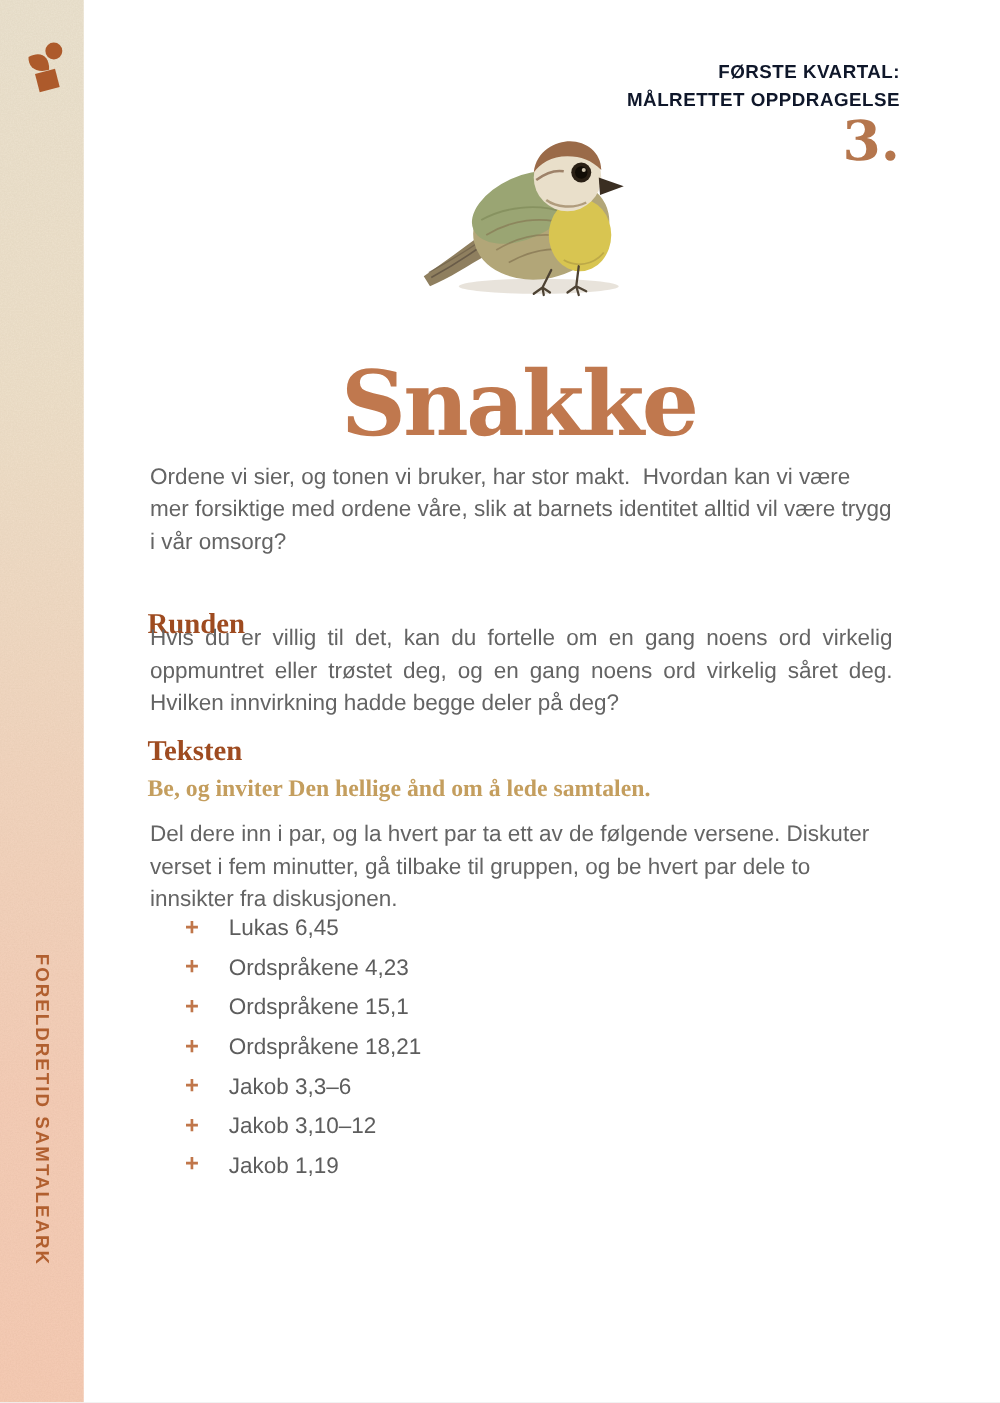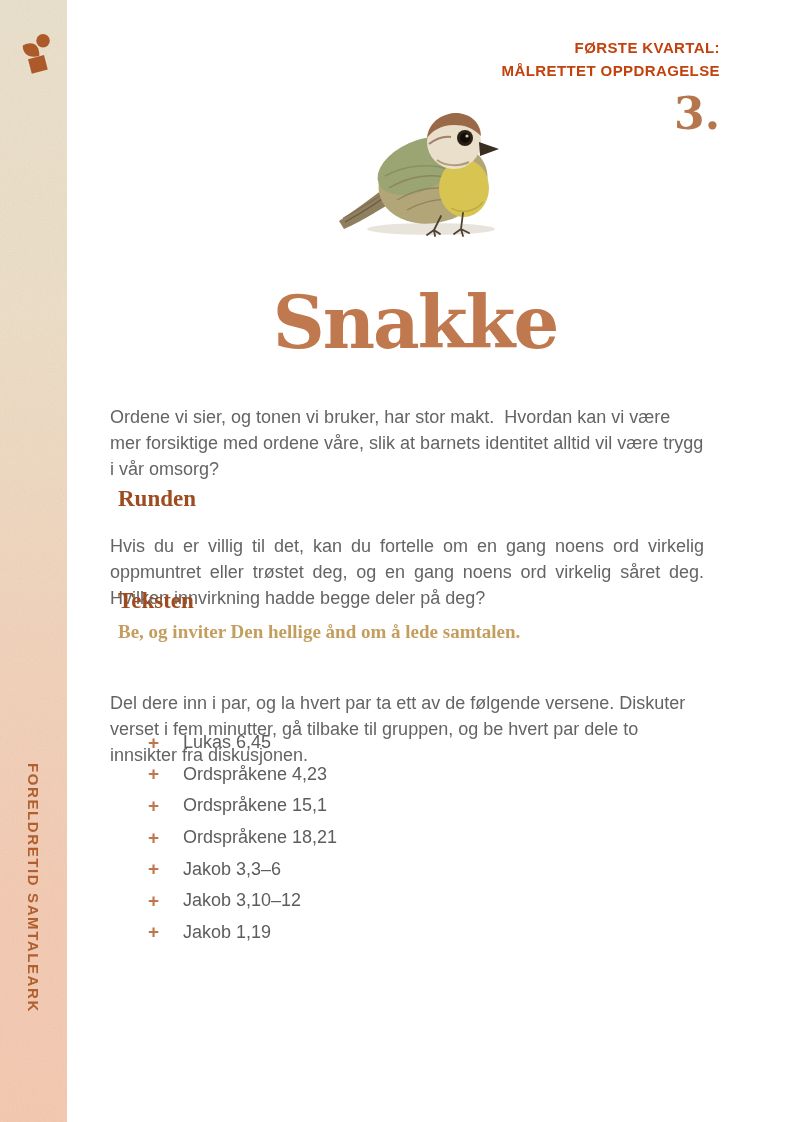--- a/index.html
+++ b/index.html
@@ -17,41 +17,41 @@
   .sidebar .texture { position:absolute; left:0; top:0; opacity:.5; mix-blend-mode:multiply; }
   .logo { position:absolute; top:32px; left:20px; width:32px; height:44px; }
   .vertical-label {
     position:absolute; top:763px; left:50%; transform:translateX(-50%);
     writing-mode:vertical-rl;
     font-size:15px; font-weight:700; letter-spacing:1.6px;
     color:#b15f2f; white-space:nowrap;
   }
   
   .kicker {
-    position:absolute; top:36px; right:80px; text-align:right;
+    position:absolute; top:46px; right:80px; text-align:right;
     font-size:15px; font-weight:700; line-height:23px; letter-spacing:.4px;
-    color:#c2410c;
+    color:#0f172a;
   }
   .lesson-number {
     position:absolute; top:92px; right:80px;
     font-family:"DejaVu Serif", serif; font-weight:700;
     font-size:44px; line-height:1; color:#b5764d;
   }
   
   .bird { position:absolute; left:333px; top:104px; width:205px; height:135px; }
   .page-title {
     position:absolute; top:282px; left:118px; width:594px;
     text-align:center;
     font-family:"DejaVu Serif", serif; font-weight:700;
     font-size:72px; line-height:1.15; letter-spacing:-2px;
     color:#c0784e;
   }
   
-  .tx { position:absolute; left:110px; width:594px; color:#646464;
-        font-size:18px; line-height:26px;margin-top:36px; }
+  .tx { position:absolute; left:120px; width:594px; color:#646464;
+        font-size:18px; line-height:26px; }
   .intro { top:368px; white-space:pre-wrap; }
   .sec-heading {
     position:absolute; left:118px;
     font-family:"Liberation Serif", serif; font-weight:700;
     font-size:23px; color:#9e4b20;
   }
   .h-runden { top:458px;margin-top:28px; }
   .p-runden { top:497px; text-align:justify; }
   .h-teksten { top:588px; }
   .prayer {

